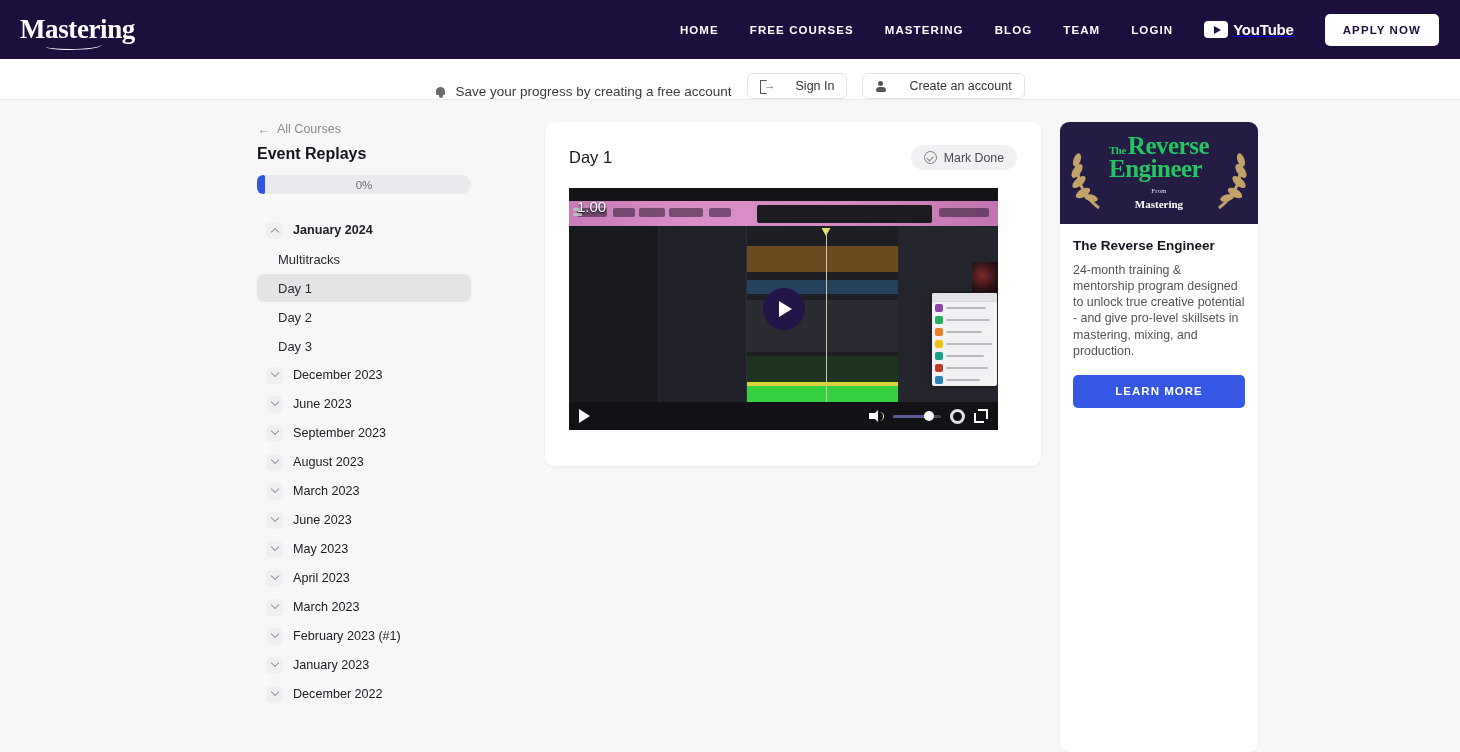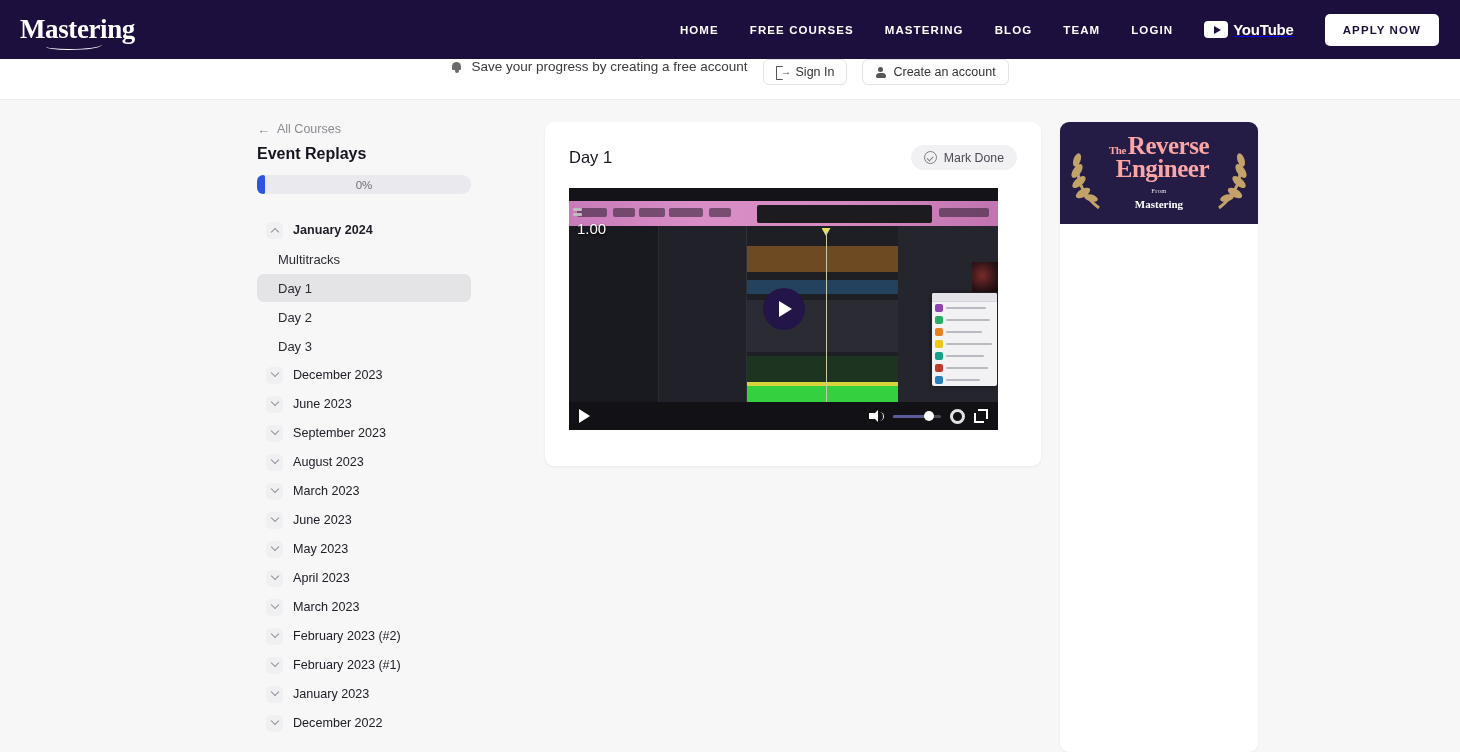--- a/index.html
+++ b/index.html
@@ -52,36 +52,36 @@
   }
   .apply-btn {
     background: #ffffff; color: #1d0f3d; border: none; border-radius: 5px;
     padding: 10px 18px; font-size: 11.5px; font-weight: 700; letter-spacing: 1.1px;
     cursor: pointer; font-family: "Liberation Sans", sans-serif;
   }
 
   
   .banner {
     height: 41px; background: #ffffff; border-bottom: 1px solid #ececec;
-    display: flex; align-items: flex-start; justify-content: center; gap: 15px;
+    display: flex; align-items: flex-end; justify-content: center; gap: 15px;
   }
   .banner-text { font-size: 13.5px; color: #3b3b3b; display: flex; align-items: center; gap: 9px; }
   .bell { width: 11px; height: 12px; position: relative; display: inline-block; }
   .bell::before {
     content: ""; position: absolute; left: 1px; top: 1px; width: 9px; height: 8px;
     background: #6b6b6b; border-radius: 5px 5px 1px 1px;
   }
   .bell::after {
     content: ""; position: absolute; left: 3.4px; bottom: 0; width: 4px; height: 2.6px;
     background: #6b6b6b; border-radius: 0 0 3px 3px;
   }
   .banner-btn {
     background: #ffffff; border: 1px solid #e2e2e2; border-radius: 6px;
     height: 26px; padding: 0 12px; font-size: 12.5px; color: #333;
-    display: flex; align-items: center; gap: 7px; cursor: pointer;
+    display: flex; align-items: center; gap: 23px; cursor: pointer;
     font-family: "Liberation Sans", sans-serif;
   }
   .ic-signin { width: 13px; height: 12px; position: relative; display:inline-block; }
   .ic-signin::before {
     content:""; position:absolute; left:0; top:0; width:6px; height:12px;
     border:1.3px solid #555; border-right:none; border-radius:1px;
   }
   .ic-signin::after {
     content:"→"; position:absolute; left:5px; top:-2px; font-size:11px; color:#555; line-height:14px;
   }
@@ -177,21 +177,21 @@
   .trk { position:absolute; left:0; right:0; }
   .trk.amber { top:20px; height:26px; background:#6d4a22; }
   .trk.blue  { top:54px; height:14px; background:#24415e; }
   .trk.grey  { top:74px; height:52px; background:#2b2b34; }
   .trk.green-dk { top:130px; height:28px; background:#1d3420; }
   .trk.green { top:160px; height:30px; background:#35d03f; }
   .trk.yellow { top:156px; height:4px; background:#d8d33a; }
   .playhead { position:absolute; left:52%; top:6px; bottom:0; width:1px; background:#c9c9a8; }
   .playhead-h { position:absolute; left:calc(52% - 4px); top:2px; width:9px; height:8px; background:#e4e06a; clip-path: polygon(0 0,100% 0,50% 100%); }
   .speed-badge {
-    position:absolute; left:8px; top:32px; font-size:15px; color:#ffffff;
+    position:absolute; left:8px; top:10px; font-size:15px; color:#ffffff;
     font-family:"Liberation Sans", sans-serif; text-shadow:0 1px 2px #000;
   }
   .speed-dots { position:absolute; left:4px; top:20px; width:12px; height:10px; }
   .speed-dots span { display:block; width:9px; height:3px; background:#bcbcbc; margin-bottom:2px; border-radius:1px; }
   .chat-overlay {
     position:absolute; right:1px; top:105px; width:65px; height:93px;
     background:#f2f2f4; border-radius:2px; box-shadow:0 0 5px rgba(0,0,0,0.5); overflow:hidden;
   }
   .chat-overlay .bar { height:9px; background:#e3e3e7; border-bottom:1px solid #d4d4da; }
   .chat-row { display:flex; align-items:center; gap:3px; padding:2px 3px; }
@@ -225,21 +225,21 @@
   }
   .play-big i { width:0; height:0; border-left:13px solid #ffffff; border-top:8px solid transparent; border-bottom:8px solid transparent; margin-left:4px; }
 
   
   .promo { margin-left: 19px; width: 198px; flex: none; background:#ffffff; border-radius:9px; overflow:hidden; box-shadow:0 1px 3px rgba(0,0,0,0.06); }
   .promo-img { height: 102px; background:#241c45; position:relative; display:flex; align-items:center; justify-content:center; flex-direction:column; }
   .laurel { position:absolute; top:14px; width:34px; height:74px; }
   .laurel.l { left:9px; }
   .laurel.r { right:9px; transform: scaleX(-1); }
   .promo-img-title {
-    font-family:"Liberation Serif", serif; color:#fca5a5; text-align:right;
+    font-family:"Liberation Serif", serif; color:#22c55e; text-align:left;
     font-weight:700; line-height:0.92; letter-spacing:-0.5px; z-index:2;
   }
   .pt-the { font-size:11px; display:inline-block; margin-right:2px; }
   .pt-rev { font-size:25px; }
   .pt-eng { font-size:25px; display:block; }
   .promo-from { z-index:2; text-align:center; margin-top:7px; }
   .pf-1 { font-family:"Liberation Serif", serif; font-size:6.5px; color:#e7e2f0; display:block; letter-spacing:0.4px; }
   .pf-2 { font-family:"Liberation Serif", serif; font-size:11px; color:#ffffff; font-weight:700; }
   .promo-body { padding: 14px 13px 16px 13px; }
   .promo-title { font-size:13.5px; font-weight:700; color:#15151f; margin-bottom:9px; }
@@ -361,26 +361,20 @@
           <span class="chev-box">
             <span class="chev down"></span>
           </span>
           <span class="month-label">April 2023</span>
         </div>
         <div class="month">
           <span class="chev-box">
             <span class="chev down"></span>
           </span>
           <span class="month-label">March 2023</span>
-        </div>
-        <div class="month">
-          <span class="chev-box">
-            <span class="chev down"></span>
-          </span>
-          <span class="month-label">February 2023 (#2)</span>
         </div>
         <div class="month">
           <span class="chev-box">
             <span class="chev down"></span>
           </span>
           <span class="month-label">February 2023 (#1)</span>
         </div>
         <div class="month">
           <span class="chev-box">
             <span class="chev down"></span>
@@ -514,15 +508,20 @@
       </svg>
       <div class="promo-img-title">
         <span class="pt-the">The</span><span class="pt-rev">Reverse</span>
         <span class="pt-eng">Engineer</span>
       </div>
       <div class="promo-from">
         <span class="pf-1">From</span>
         <span class="pf-2">Mastering</span>
       </div>
     </div>
+    <div class="promo-body">
+      <div class="promo-title">The Reverse Engineer</div>
+      <div class="promo-desc">24-month training &amp; mentorship program designed to unlock true creative potential - and give pro-level skillsets in mastering, mixing, and production.</div>
+      <button class="learn-btn">LEARN MORE</button>
+    </div>
   </div>
 
 </div>
 
 </body></html>

